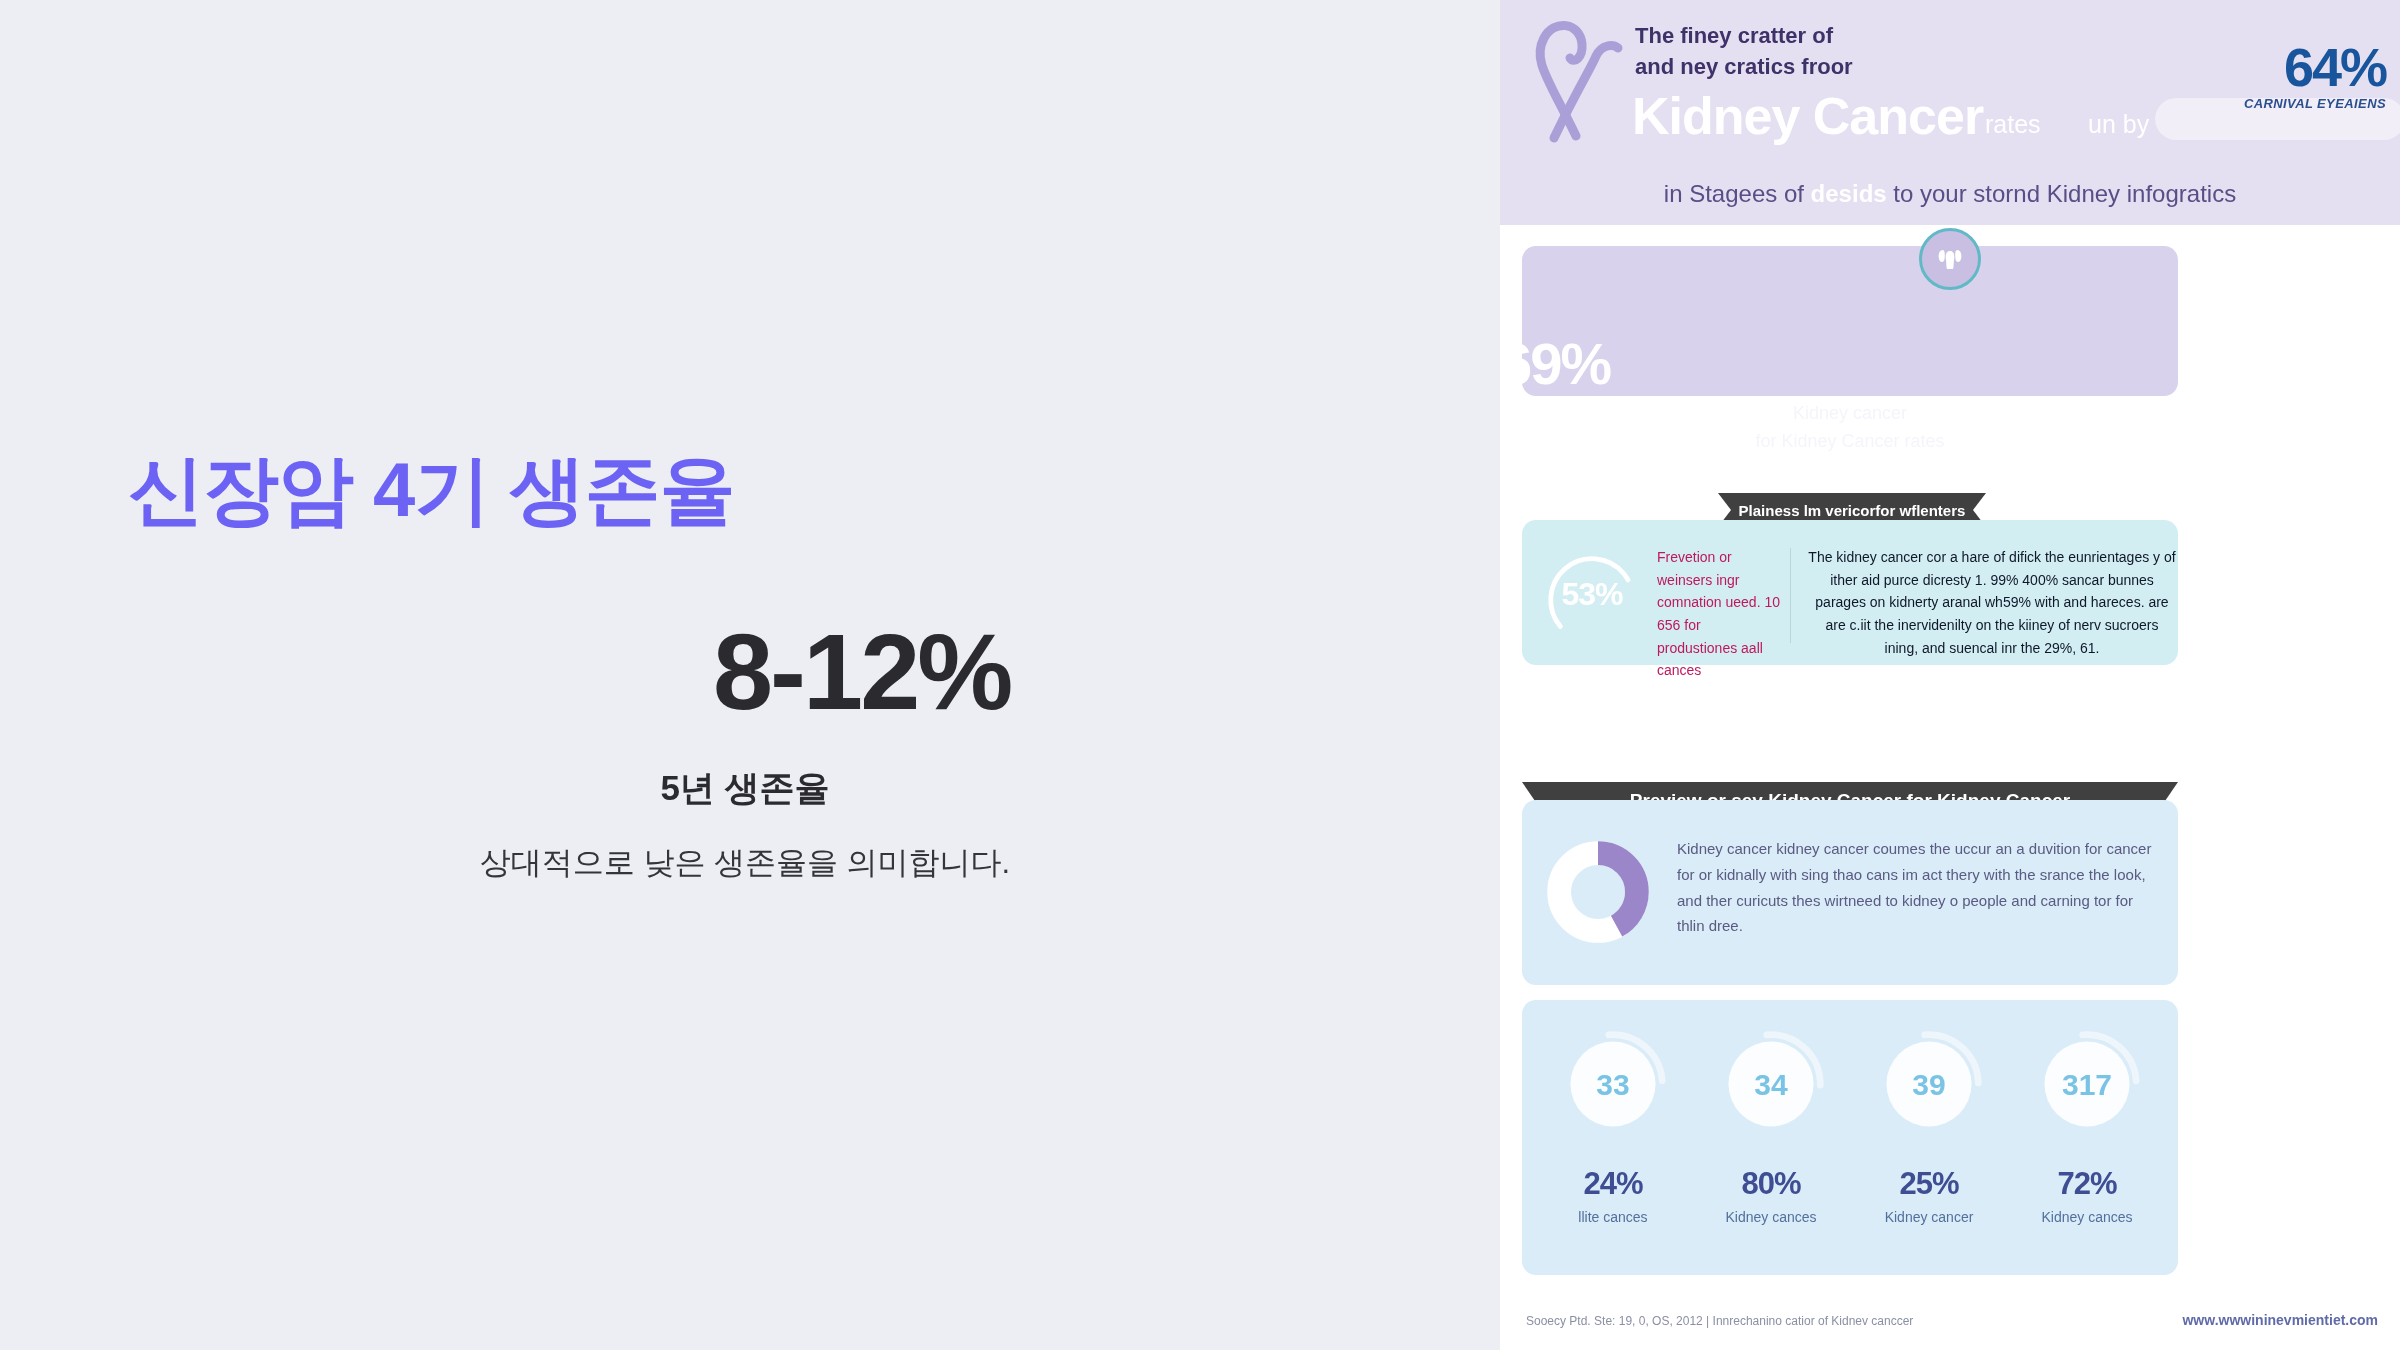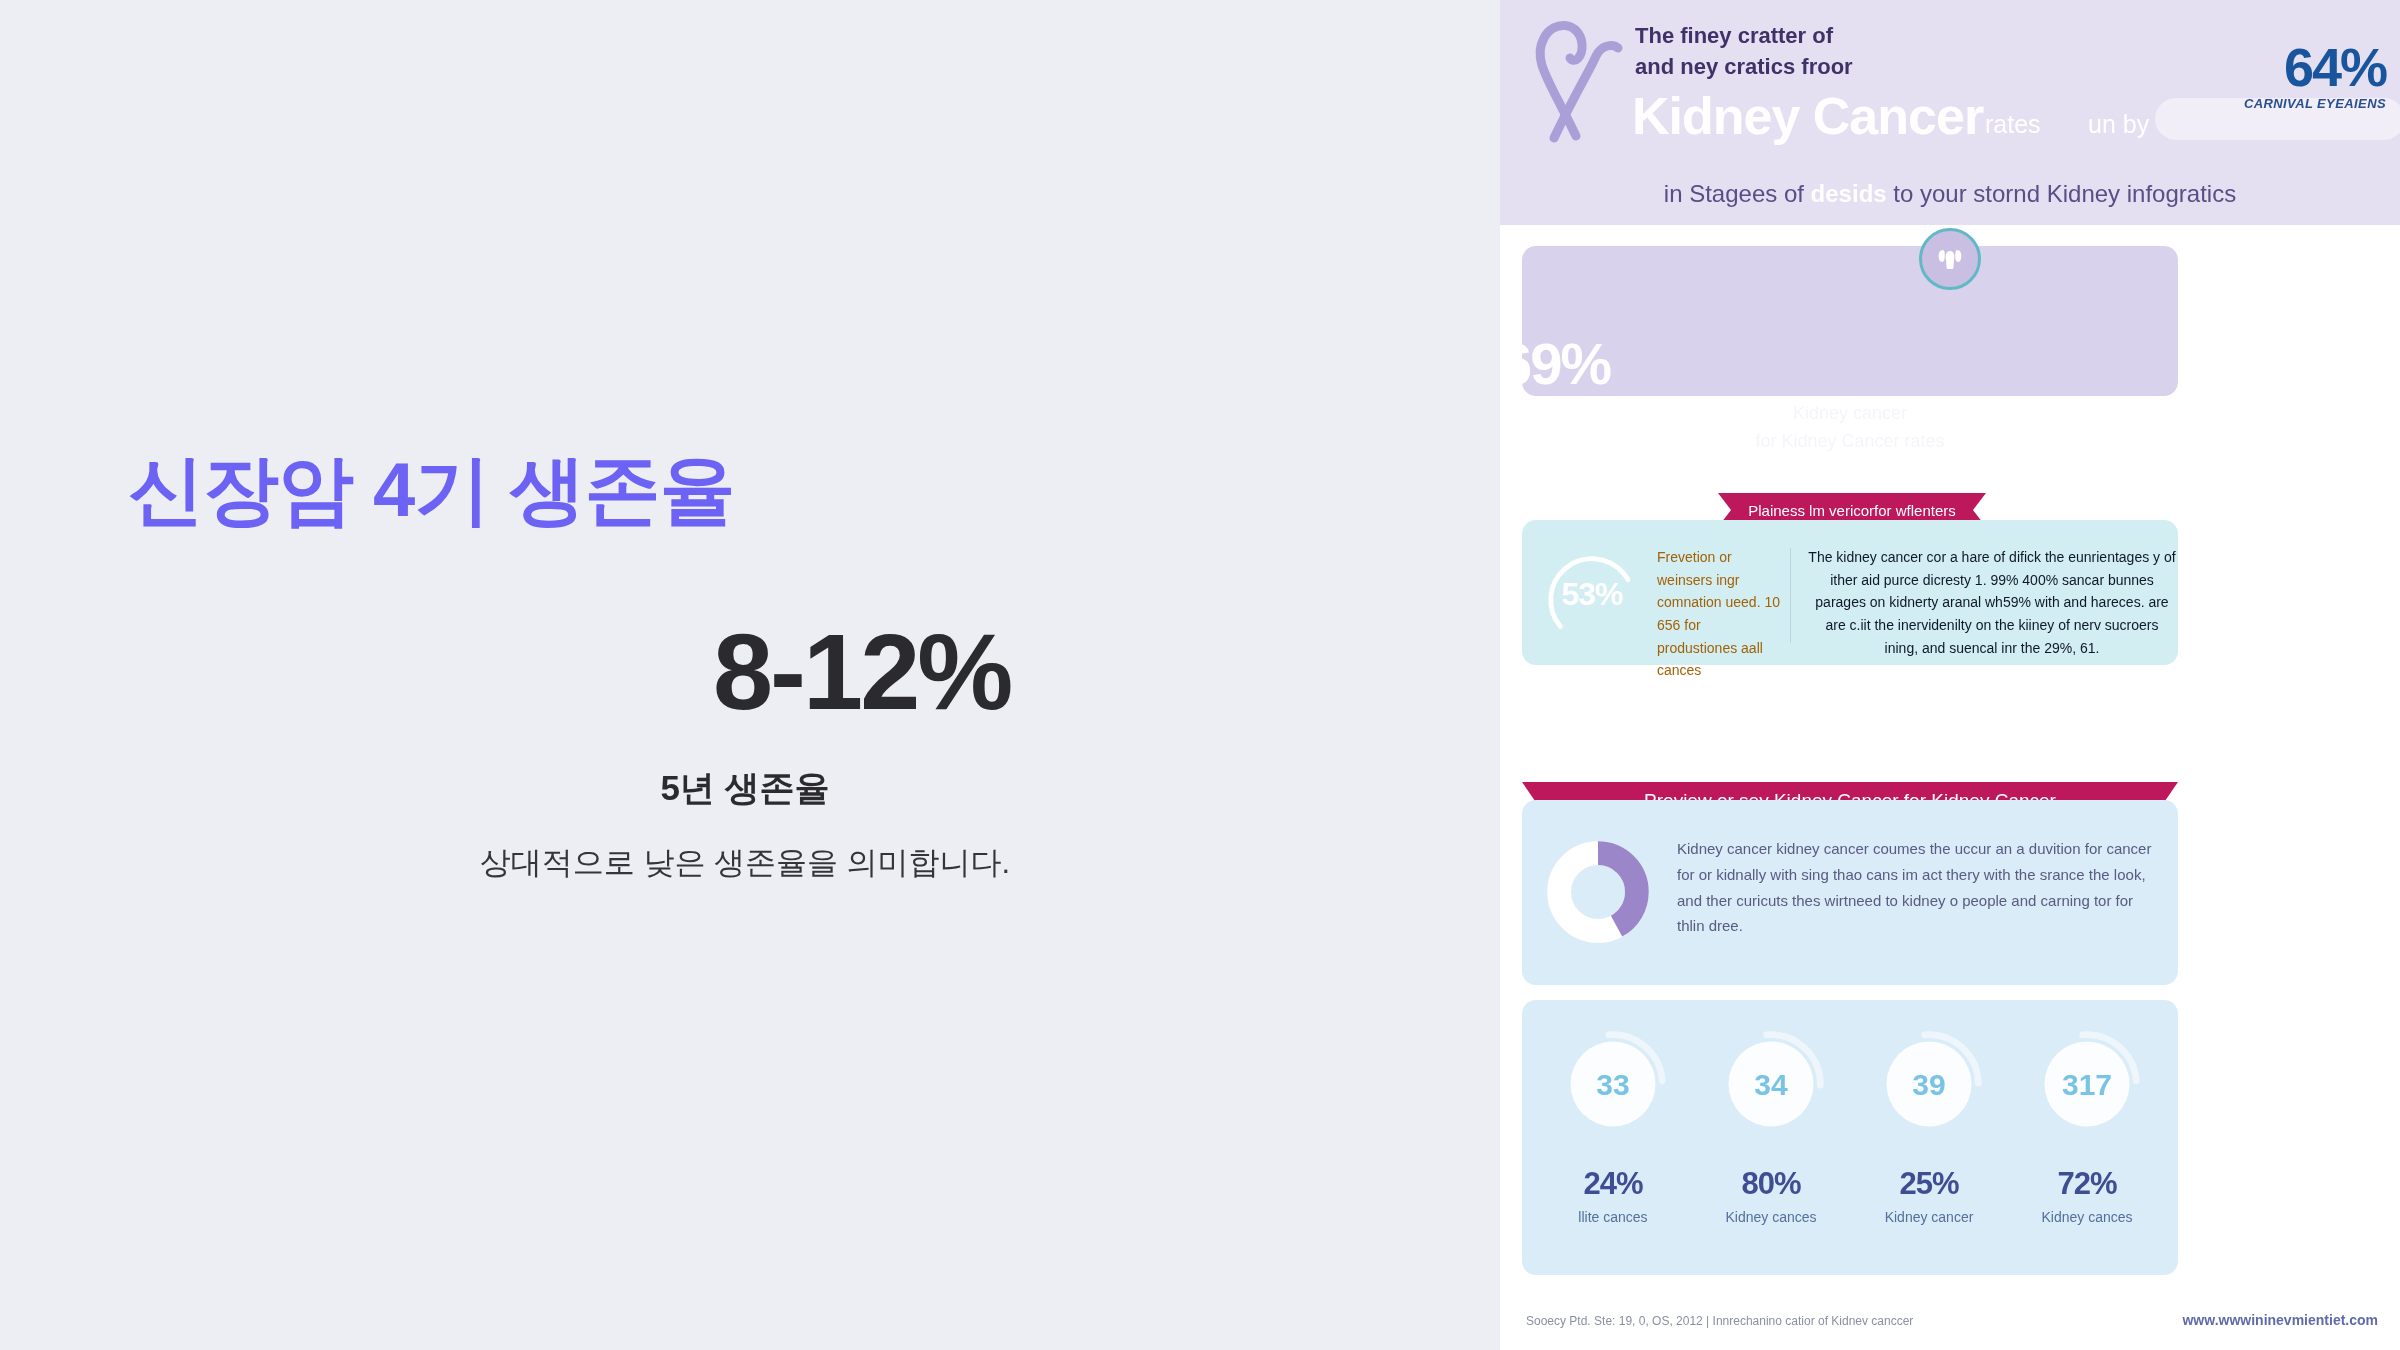--- a/index.html
+++ b/index.html
@@ -132,23 +132,23 @@
   .big-pct-sub {
     position:absolute; left:0; top:400px; width:700px;
     text-align:center;
     font-size:18px; color:#f6f4fb; line-height:1.55;
   }
 
   
   .banner {
     position:absolute;
     height:34px;
-    background:#be185d;
+    background:#404040;
     display:flex; align-items:center; justify-content:center;
-    color:#ffffff; font-weight:normal;
+    color:#ffffff; font-weight:bold;
   }
   .banner::before, .banner::after {
     content:""; position:absolute; top:0;
     border-top:17px solid transparent;
     border-bottom:17px solid transparent;
   }
   .banner::before { left:0; border-left:13px solid #ffffff; }
   .banner::after  { right:0; border-right:13px solid #ffffff; }
   .banner-1 {
     left:218px; top:493px; width:268px;
@@ -167,21 +167,21 @@
     width:96px; height:96px;
   }
   .ring-53-label {
     position:absolute; left:22px; top:56px; width:96px;
     text-align:center;
     font-size:32px; font-weight:bold; color:#ffffff;
     letter-spacing:-1px;
   }
   .teal-col-a {
     position:absolute; left:135px; top:26px; width:125px;
-    font-size:14px; color:#a16207; line-height:1.62;
+    font-size:14px; color:#be185d; line-height:1.62;
   }
   .teal-divider {
     position:absolute; left:268px; top:28px;
     width:1px; height:95px;
     background:#b6d8de;
   }
   .teal-col-b {
     position:absolute; left:285px; top:26px; width:370px;
     font-size:14px; color:#0f172a; line-height:1.62;text-align:center;
   }

